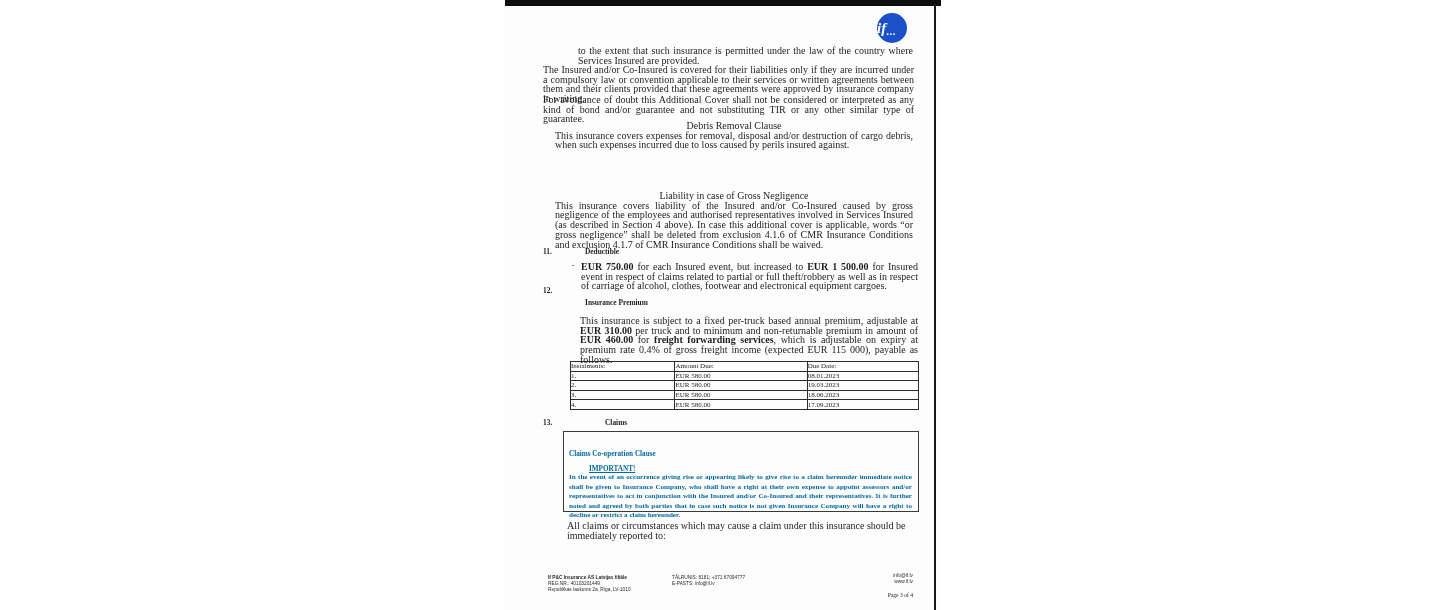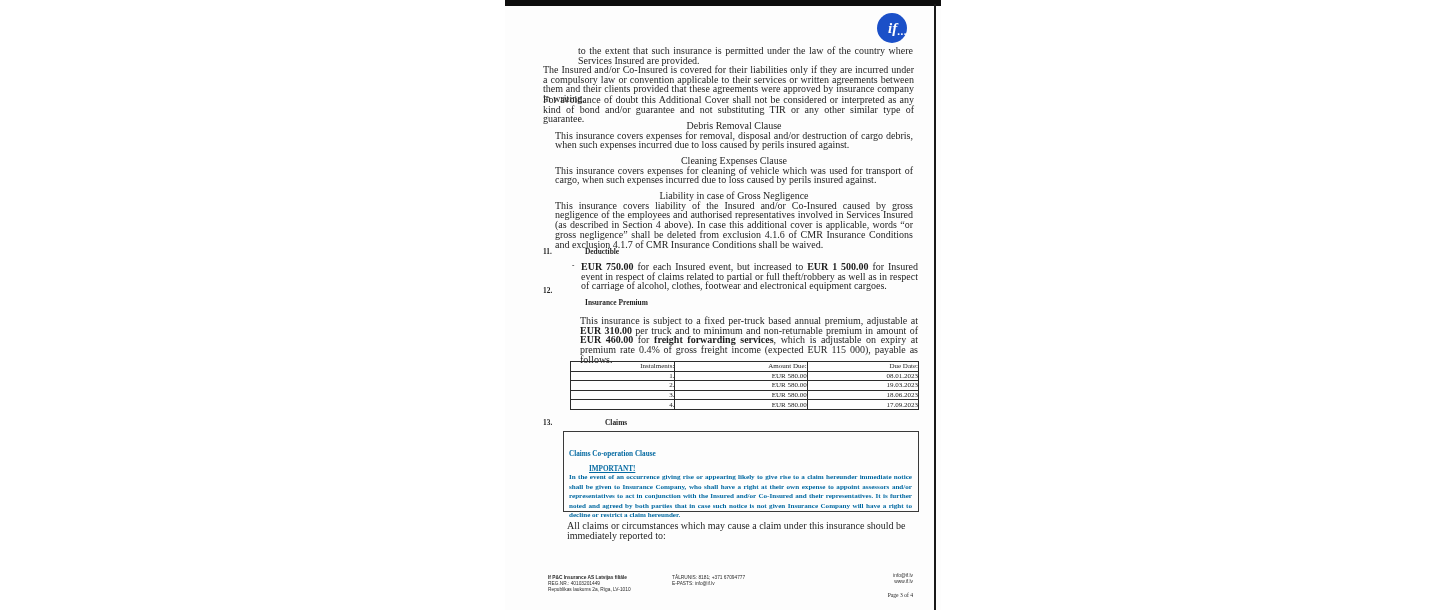--- a/index.html
+++ b/index.html
@@ -8,32 +8,32 @@
   .canvas { position:relative; width:1440px; height:610px; background:#ffffff; }
   .page { position:absolute; left:505px; top:0; width:436px; height:610px; background:#fdfdfd; }
   .top-bar { position:absolute; left:0; top:0; width:436px; height:6px; background:#0e0e0e; }
   .right-edge { position:absolute; left:429px; top:4px; width:2px; height:606px; background:#191919; }
 
   .blk { position:absolute; color:#1d1d1d; font-size:10px; line-height:9.7px; text-align:justify; }
   .blk.left { text-align:left; }
   .head { font-weight:normal; text-align:center; }
 
   .logo { position:absolute; left:372px; top:13px; width:30px; height:30px; border-radius:50%;
-          background:var(--logo-blue,#1b50c8); display:flex; align-items:center; justify-content:flex-end; }
+          background:var(--logo-blue,#1b50c8); display:flex; align-items:center; justify-content:flex-start; }
   .logo-if { color:#fff; font-style:italic; font-weight:bold; font-size:15px; line-height:15px; }
   .logo-dots { color:#fff; font-weight:bold; font-size:11px; letter-spacing:0.5px; margin-top:5px; }
 
   .secnum { position:absolute; font-weight:bold; font-size:7.4px; color:#1d1d1d; }
   .sectitle { position:absolute; font-weight:bold; font-size:7.4px; color:#1d1d1d;margin-left:20px; }
 
   .bullet-dash { position:absolute; font-size:7.2px; color:#1d1d1d; }
 
   table.instalments { position:absolute; left:65px; top:361px; width:349px; border-collapse:collapse;
           font-size:7px; color:#1d1d1d; table-layout:fixed; }
-  table.instalments td { border:1px solid #2b2b2b; text-align:right; height:9.6px; line-height:8px; padding:0; }
+  table.instalments td { border:1px solid #2b2b2b; text-align:left; height:9.6px; line-height:8px; padding:0; }
   table.instalments col.c1 { width:30%; } table.instalments col.c2 { width:38%; } table.instalments col.c3 { width:32%; }
 
   .claims-box { position:absolute; left:58px; top:431px; width:356px; height:81px;
           border:1px solid #3a3a3a; padding:18px 6px 3px 5px; color:#0369a1; }
   .claims-box .box-title { font-weight:bold; font-size:7.2px; line-height:9px; }
   .claims-box .box-important { font-weight:bold; font-size:7.2px; text-decoration:underline; margin-top:6px;margin-left:20px; }
   .claims-box .box-body { font-weight:bold; font-size:7.1px; line-height:9.6px; text-align:justify; }
 
   .addr-name { font-weight:bold; }
 
@@ -56,24 +56,20 @@
       <span class="logo-dots">...</span>
     </div>
 
     <div class="blk" style="left:73px; top:46px; width:335px;">to the extent that such insurance is permitted under the law of the country where Services Insured are provided.</div>
     <div class="blk" style="left:38px; top:65px; width:371px;">The Insured and/or Co-Insured is covered for their liabilities only if they are incurred under a compulsory law or convention applicable to their services or written agreements between them and their clients provided that these agreements were approved by insurance company in writing.</div>
     <div class="blk" style="left:38px; top:95px; width:371px;">For avoidance of doubt this Additional Cover shall not be considered or interpreted as any kind of bond and/or guarantee and not substituting TIR or any other similar type of guarantee.</div>
 
     <div class="blk" style="left:50px; top:121px; width:358px;">
       <div class="head">Debris Removal Clause</div>
       <div>This insurance covers expenses for removal, disposal and/or destruction of cargo debris, when such expenses incurred due to loss caused by perils insured against.</div>
-    </div>
-    <div class="blk" style="left:50px; top:156px; width:358px;">
-      <div class="head">Cleaning Expenses Clause</div>
-      <div>This insurance covers expenses for cleaning of vehicle which was used for transport of cargo, when such expenses incurred due to loss caused by perils insured against.</div>
     </div>
     <div class="blk" style="left:50px; top:191px; width:358px;">
       <div class="head">Liability in case of Gross Negligence</div>
       <div>This insurance covers liability of the Insured and/or Co-Insured caused by gross negligence of the employees and authorised representatives involved in Services Insured (as described in Section 4 above). In case this additional cover is applicable, words “or gross negligence” shall be deleted from exclusion 4.1.6 of CMR Insurance Conditions and exclusion 4.1.7 of CMR Insurance Conditions shall be waived.</div>
     </div>
 
     <div class="secnum" style="left:38px; top:247px;">11.</div>
     <div class="sectitle" style="left:60px; top:247px;">Deductible</div>
     <div class="bullet-dash" style="left:67px; top:262px;">-</div>
     <div class="blk" style="left:76px; top:262px; width:337px;"><b>EUR 750.00</b> for each Insured event, but increased to <b>EUR 1 500.00</b> for Insured event in respect of claims related to partial or full theft/robbery as well as in respect of carriage of alcohol, clothes, footwear and electronical equipment cargoes.</div>

